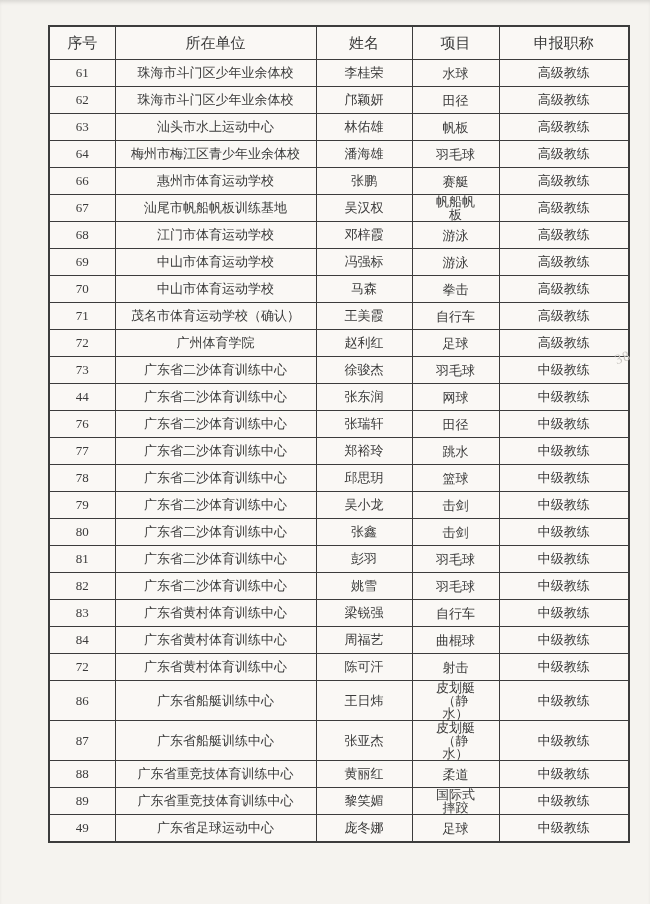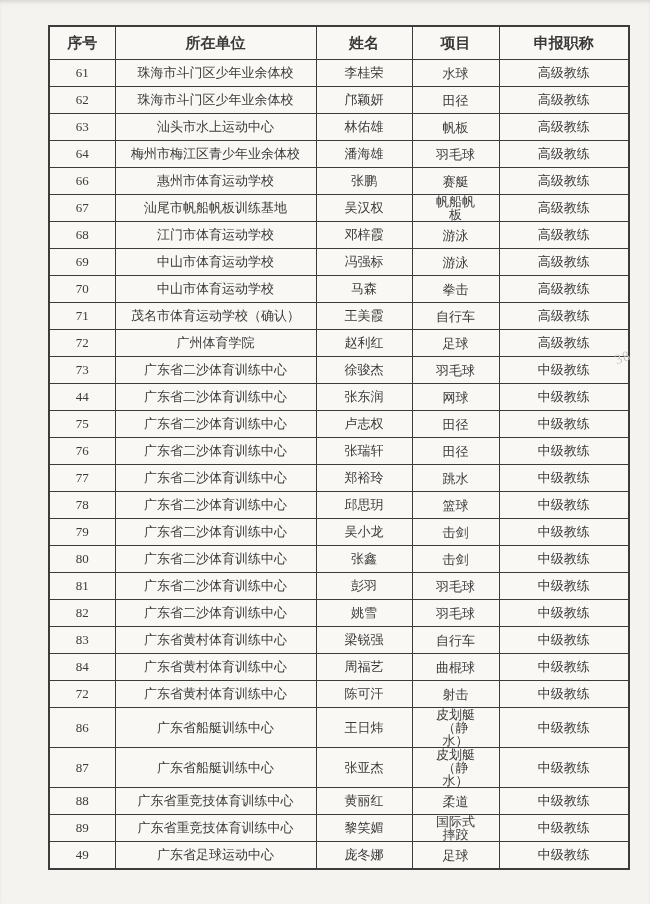--- a/index.html
+++ b/index.html
@@ -34,21 +34,21 @@
   table.roster th, table.roster td{
     border:1px solid var(--border);
     text-align:center;
     vertical-align:middle;
     color:var(--text);
     overflow:hidden;
   }
   table.roster th{
     height:30px;
     font-size:15px;
-    font-weight:bold;
+    font-weight:normal;
     white-space:nowrap;
     margin-top:7px;
   }
   table.roster td{
     height:26px;
     font-size:13px;
     padding:0 2px;
     white-space:nowrap;
   }
   table.roster td.c-sport{
@@ -185,27 +185,20 @@
           <td>中级教练</td>
         </tr>
         <tr>
           <td>44</td>
           <td>广东省二沙体育训练中心</td>
           <td>张东润</td>
           <td class="c-sport">网球</td>
           <td>中级教练</td>
         </tr>
         <tr>
-          <td>75</td>
-          <td>广东省二沙体育训练中心</td>
-          <td>卢志权</td>
-          <td class="c-sport">田径</td>
-          <td>中级教练</td>
-        </tr>
-        <tr>
           <td>76</td>
           <td>广东省二沙体育训练中心</td>
           <td>张瑞轩</td>
           <td class="c-sport">田径</td>
           <td>中级教练</td>
         </tr>
         <tr>
           <td>77</td>
           <td>广东省二沙体育训练中心</td>
           <td>郑裕玲</td>

